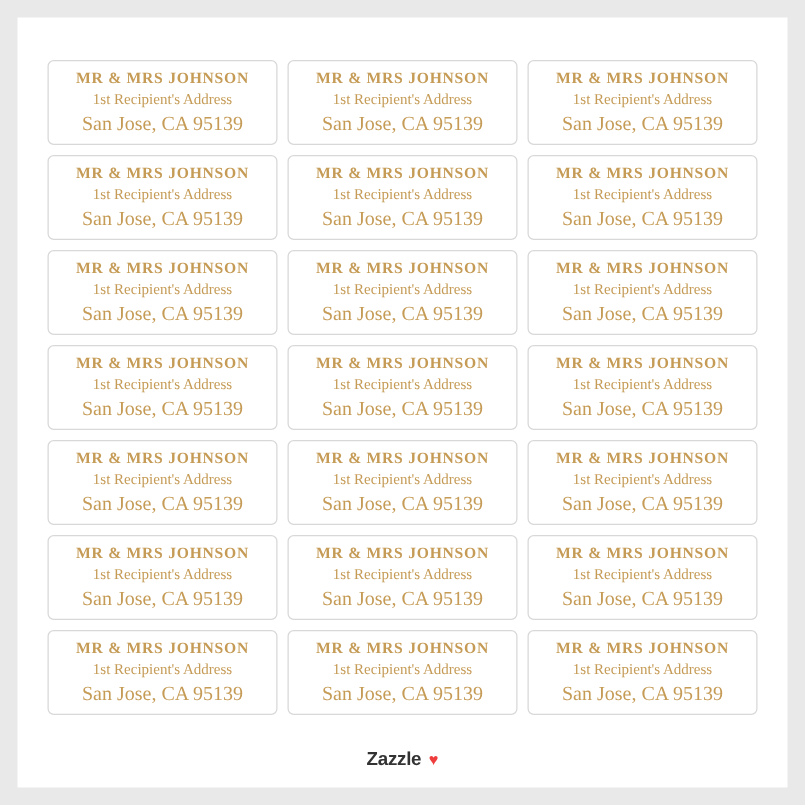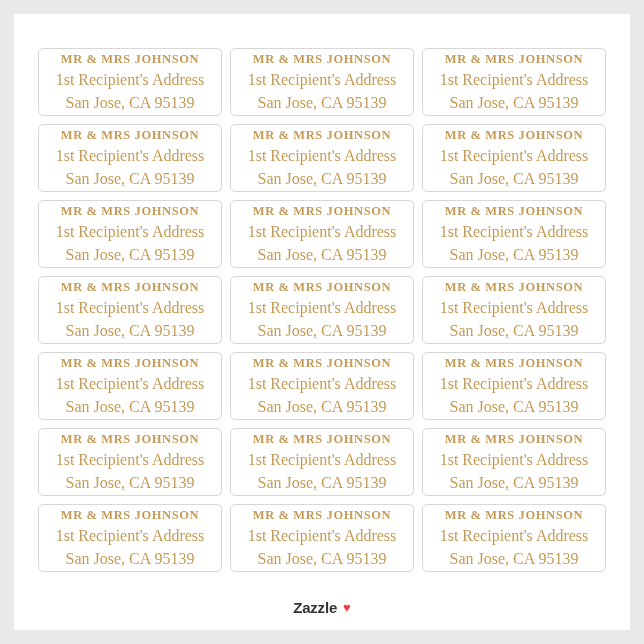--- a/index.html
+++ b/index.html
@@ -52,21 +52,21 @@
   .line-name {
     color: #c59b56;
     font-size: 12.5px;
     letter-spacing: 0.6px;
     font-weight: bold;
     line-height: 1.45;
     white-space: nowrap;
   }
   .line-addr {
     color: #c59b56;
-    font-size: 16px;
+    font-size: 12px;
     line-height: 1.45;
     white-space: nowrap;
   }
   .line-city {
     color: #c59b56;
     font-size: 16px;
     line-height: 1.45;
     white-space: nowrap;
   }
   .brand {

